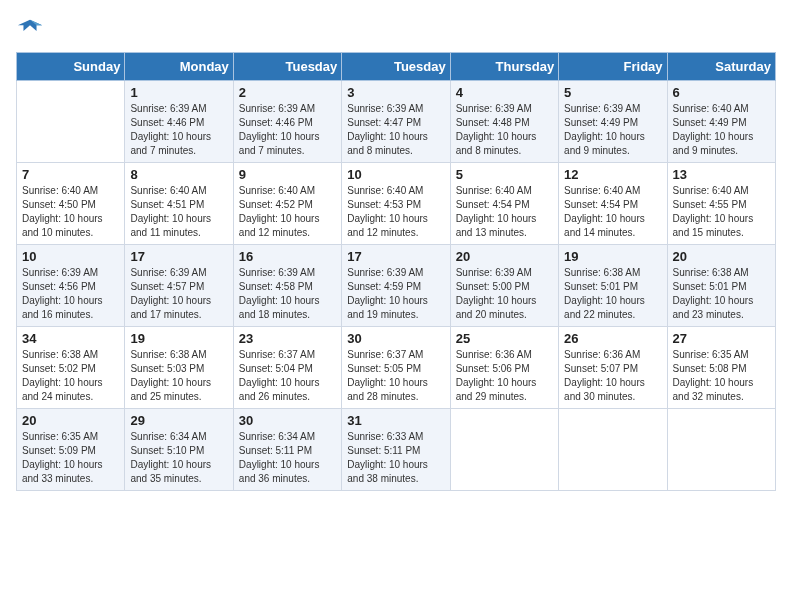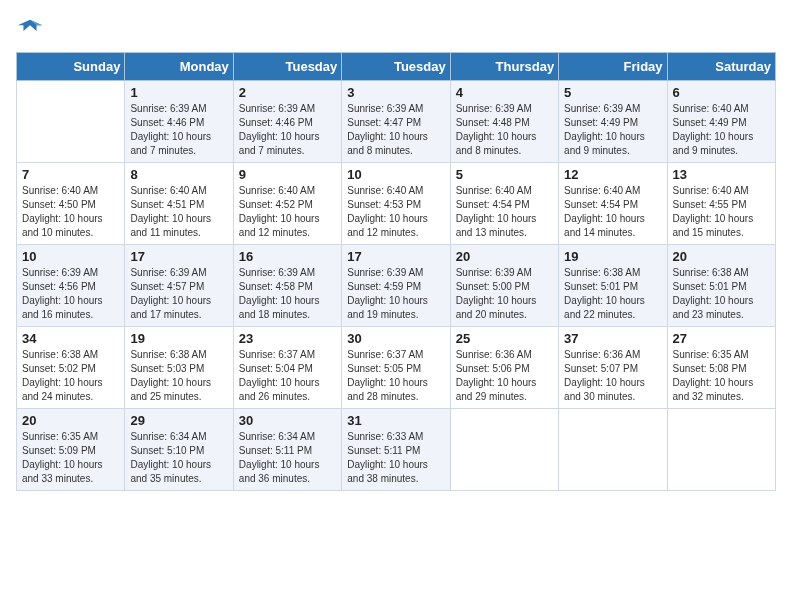--- a/index.html
+++ b/index.html
@@ -221,21 +221,21 @@
         </td>
         <td>
           <span class="day-num">30</span>
           <div class="day-info">Sunrise: 6:37 AM<br>Sunset: 5:05 PM<br>Daylight: 10 hours and 28 minutes.</div>
         </td>
         <td>
           <span class="day-num">25</span>
           <div class="day-info">Sunrise: 6:36 AM<br>Sunset: 5:06 PM<br>Daylight: 10 hours and 29 minutes.</div>
         </td>
         <td>
-          <span class="day-num">37</span>
+          <span class="day-num">26</span>
           <div class="day-info">Sunrise: 6:36 AM<br>Sunset: 5:07 PM<br>Daylight: 10 hours and 30 minutes.</div>
         </td>
         <td>
           <span class="day-num">27</span>
           <div class="day-info">Sunrise: 6:35 AM<br>Sunset: 5:08 PM<br>Daylight: 10 hours and 32 minutes.</div>
         </td>
       </tr>
       <tr>
         <td>
           <span class="day-num">20</span>

